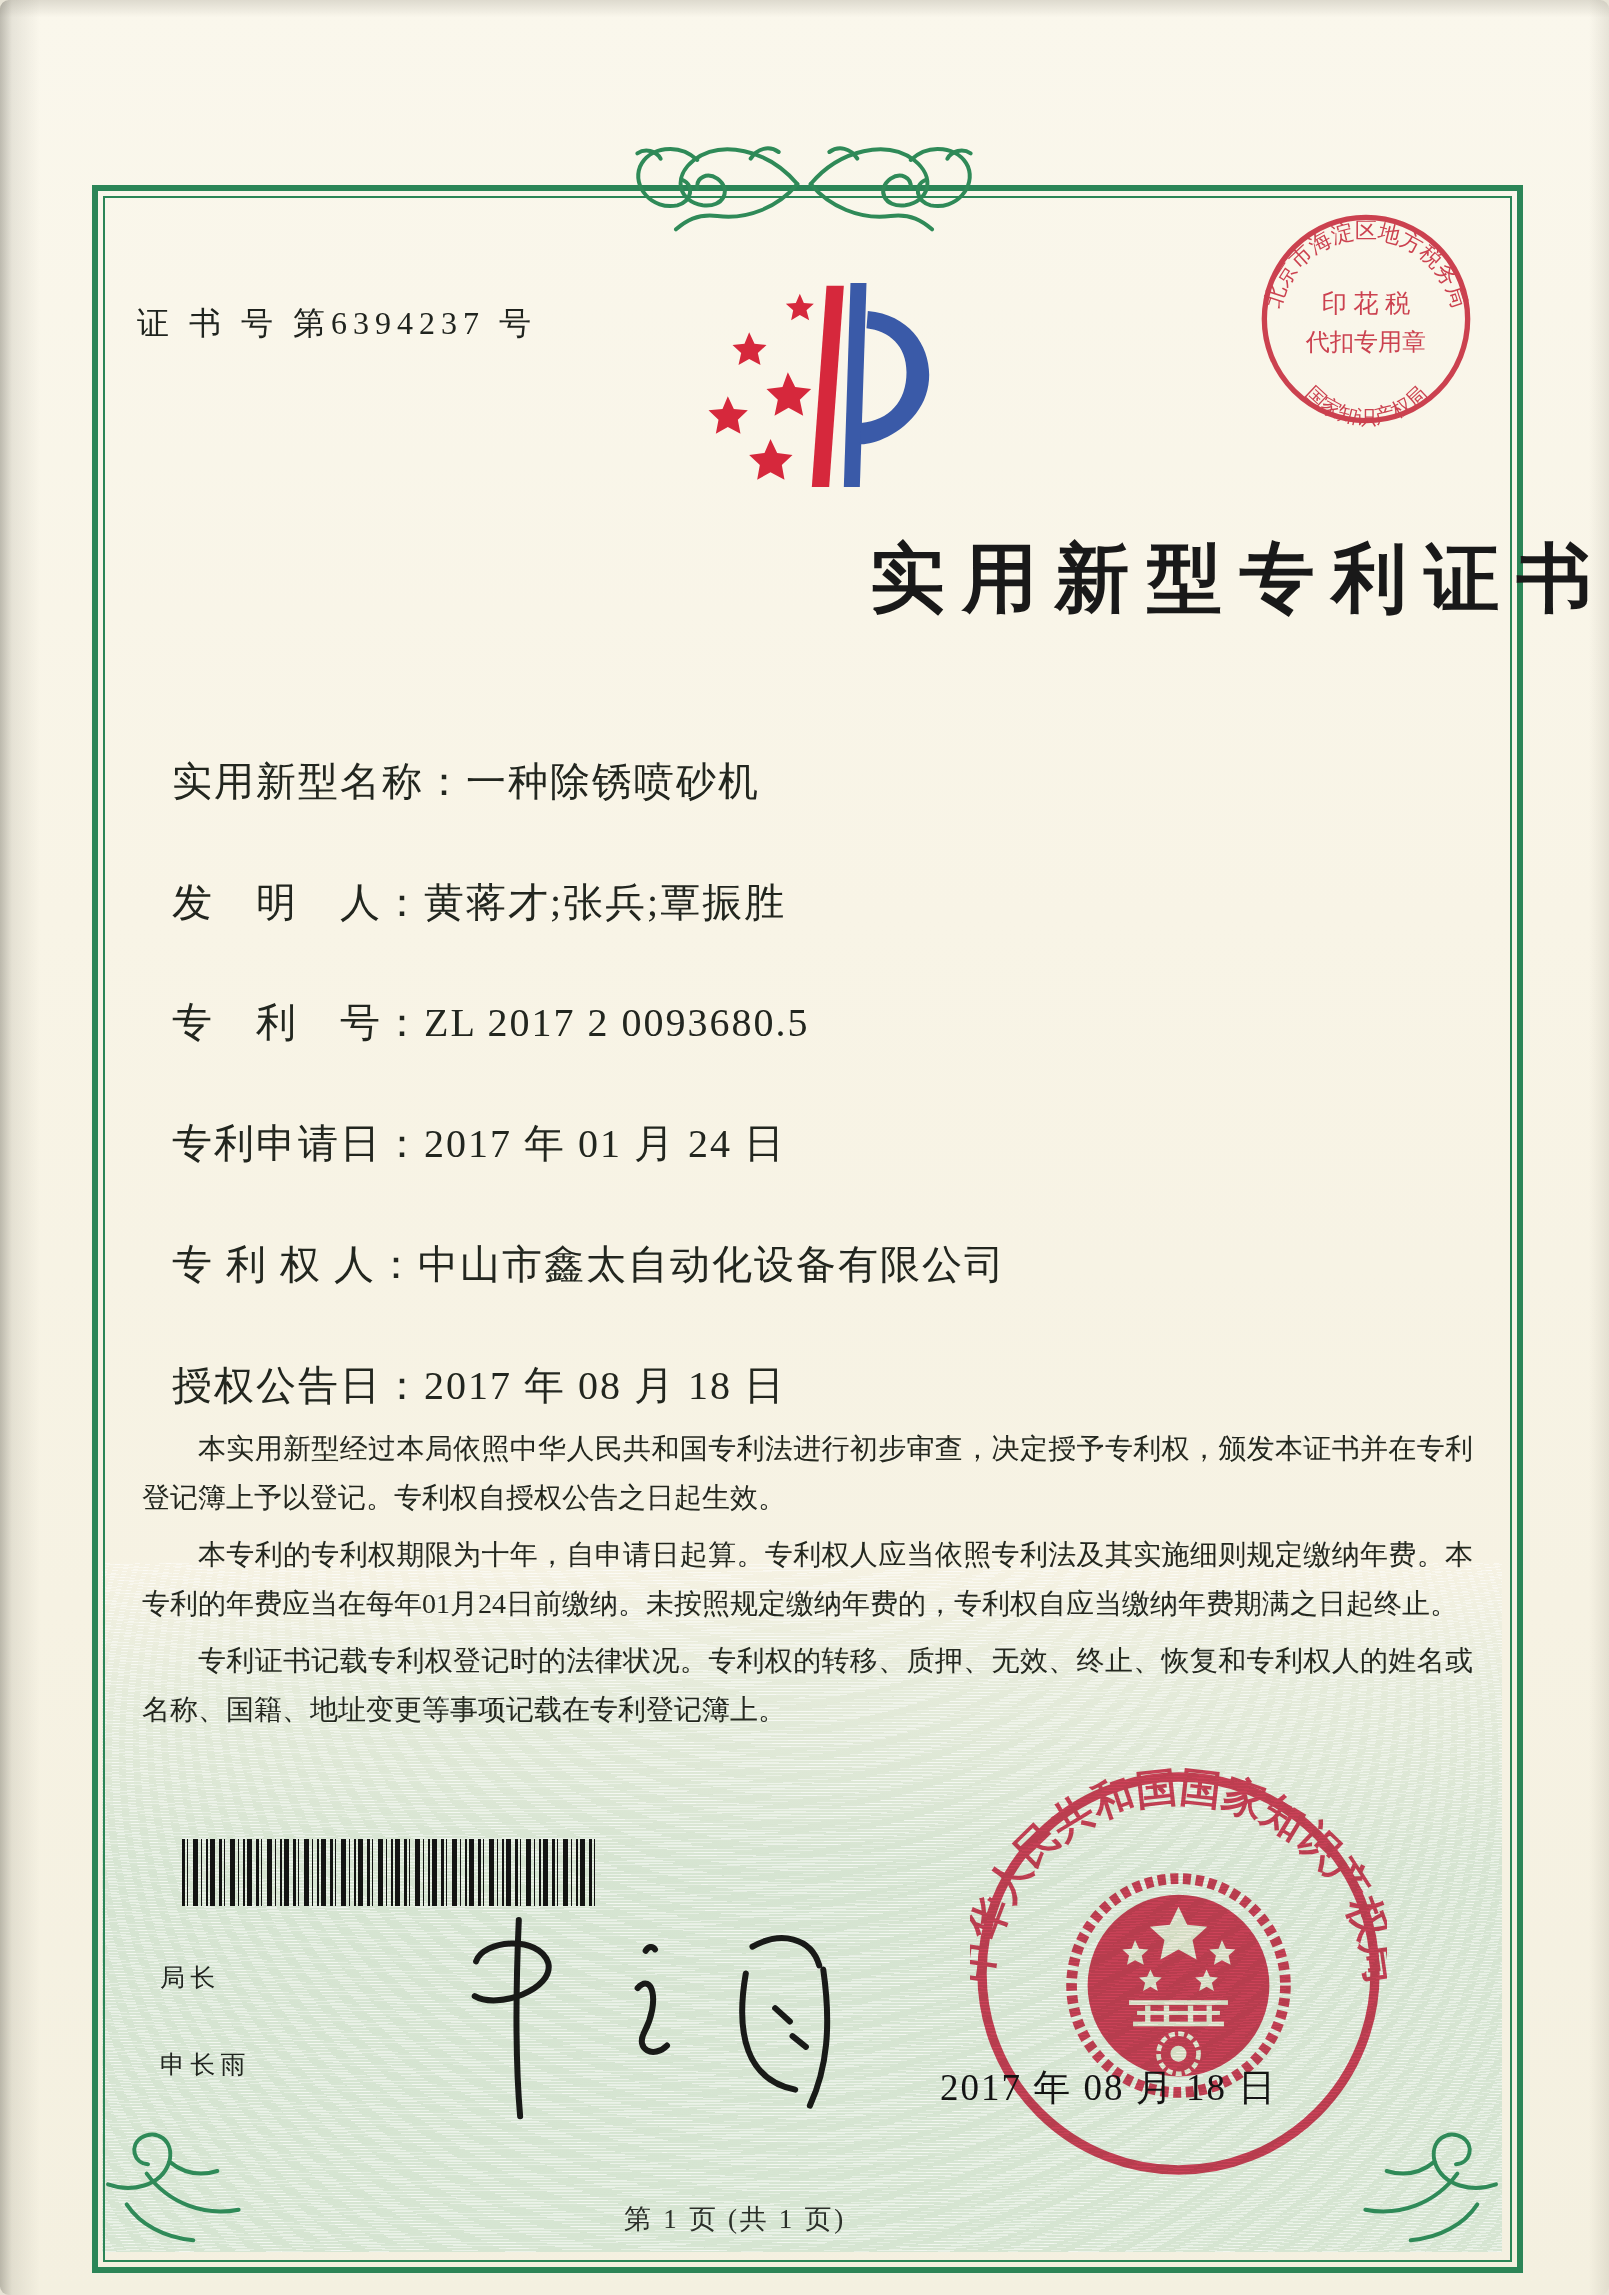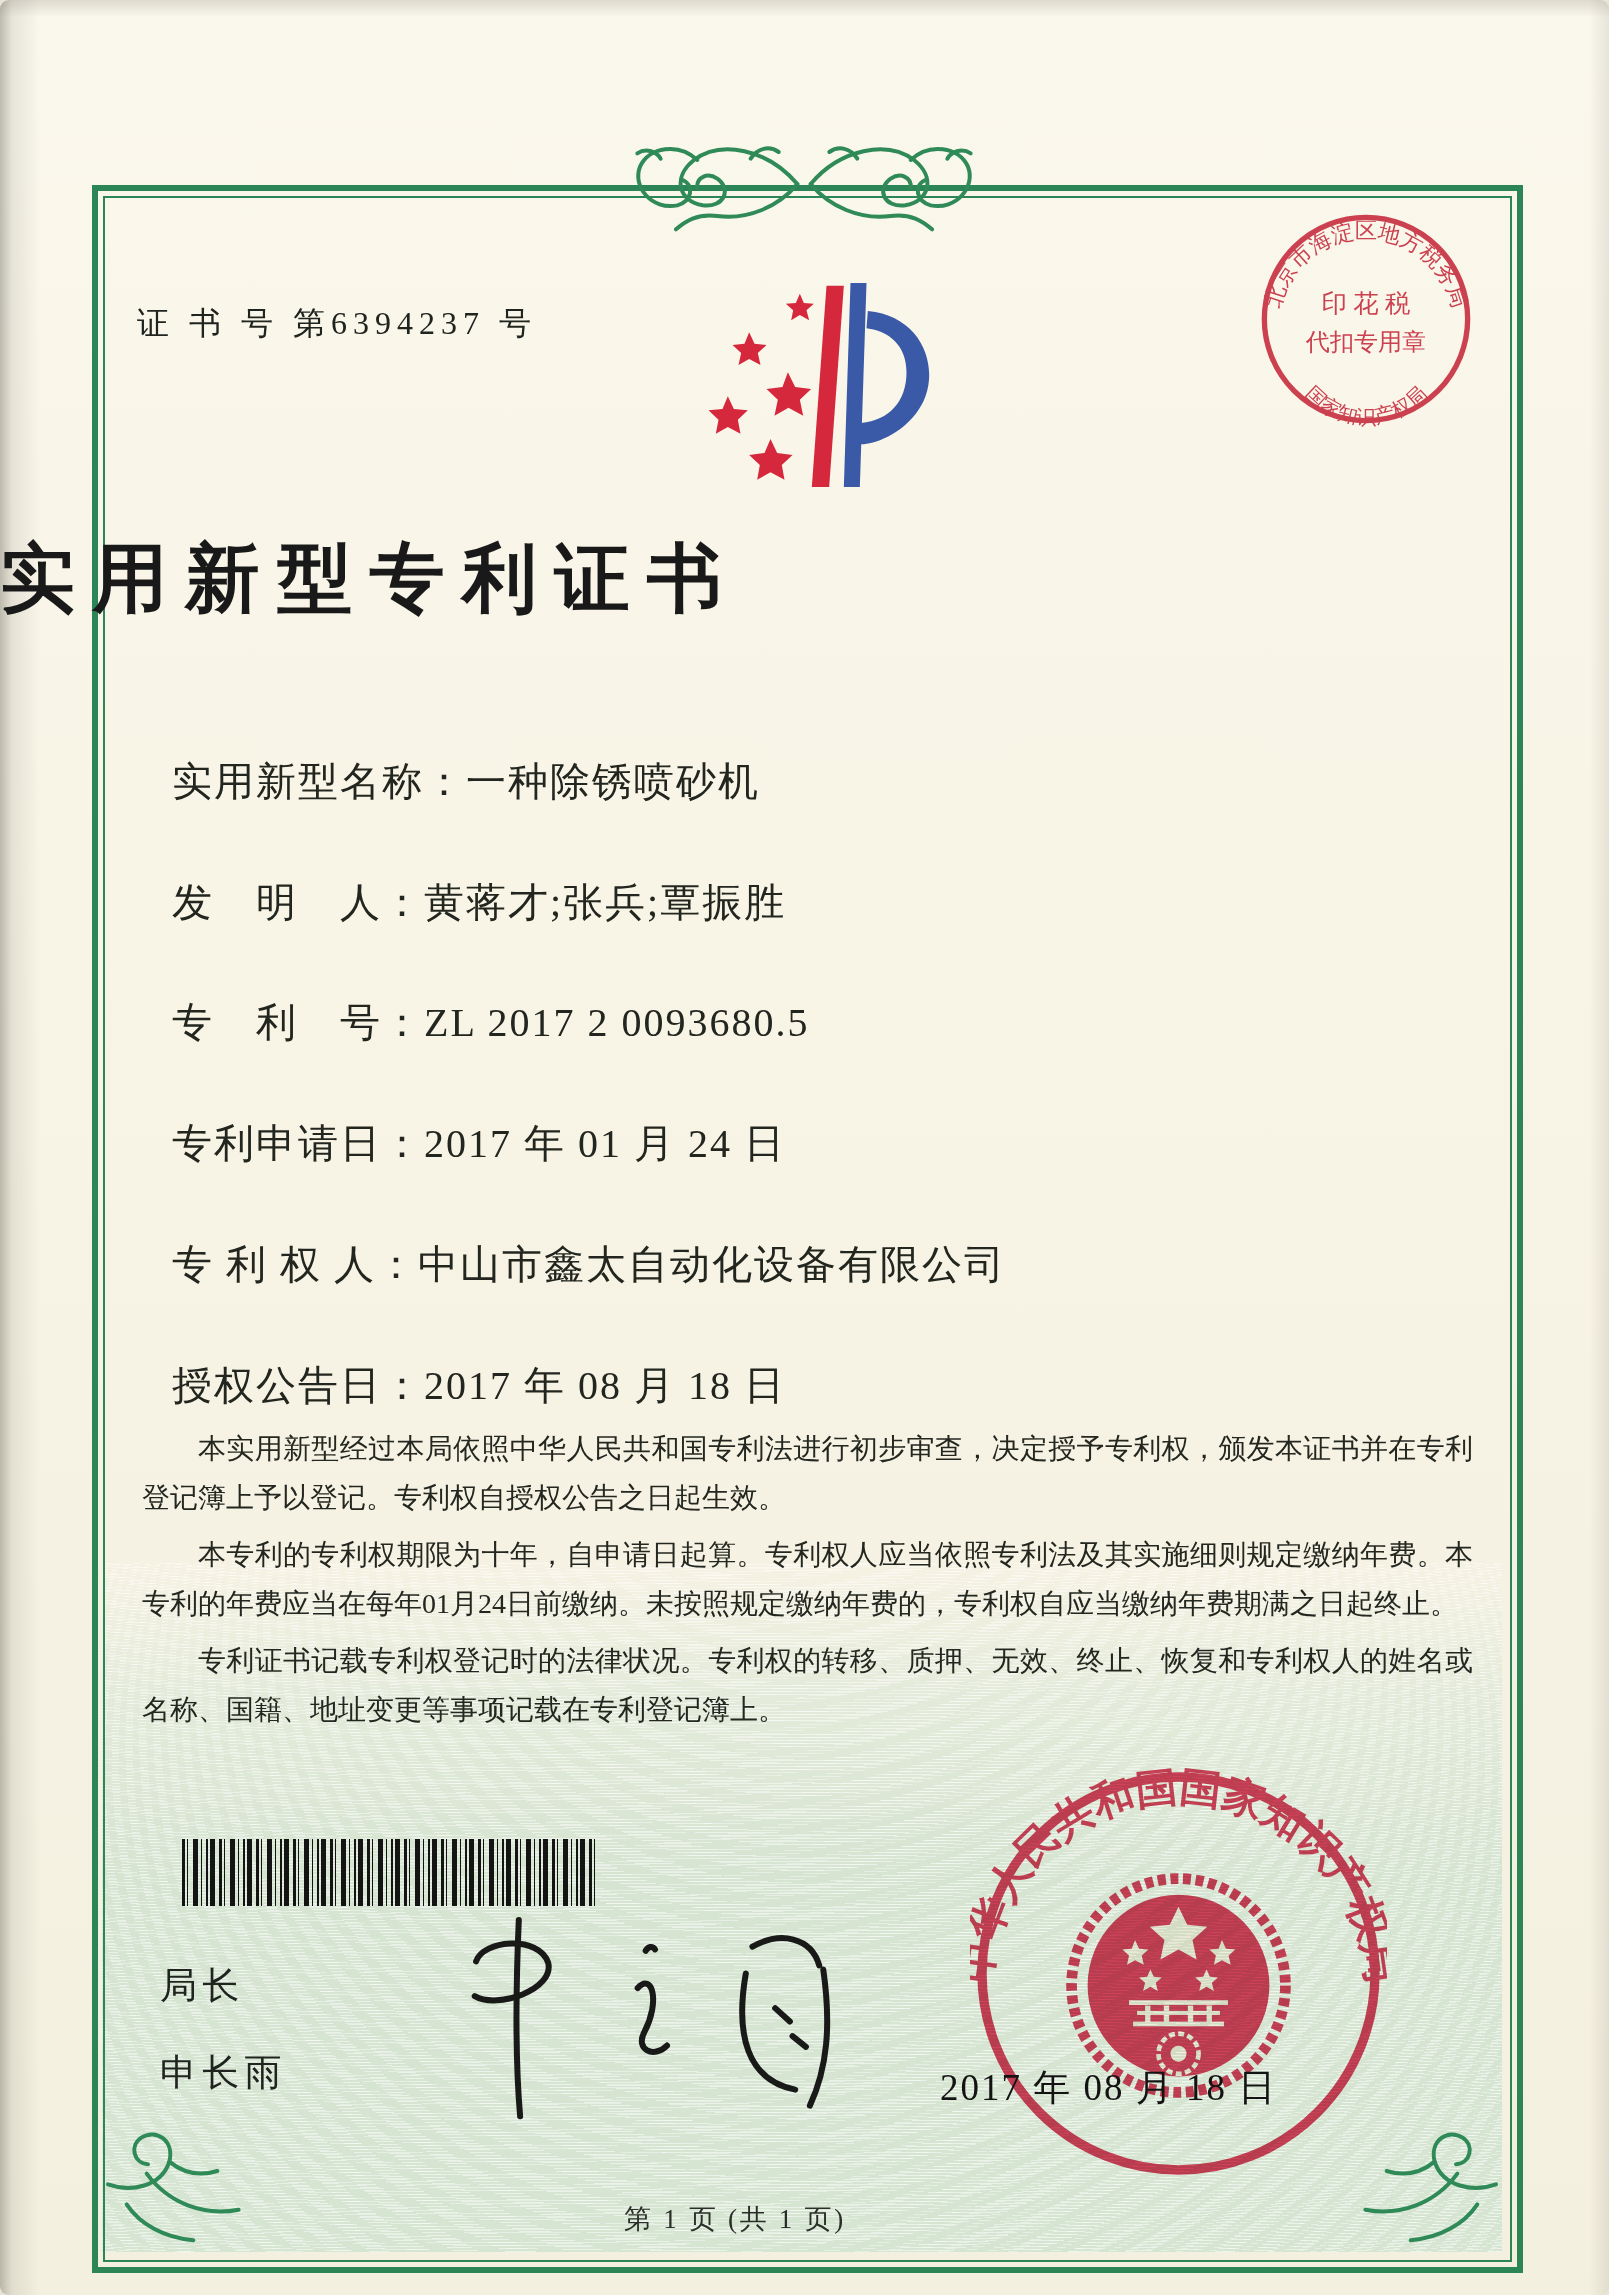--- a/index.html
+++ b/index.html
@@ -24,35 +24,35 @@
     position:absolute;left:92px;top:185px;width:1419px;height:2076px;
     border:6.7px solid var(--border_green,#2b8557);
   }
   .frame::after{
     content:"";position:absolute;inset:4.7px;border:2.7px solid var(--border_green,#2b8557);
   }
   .cert-no{position:absolute;left:137px;top:302px;font-size:32px;letter-spacing:6px;color:#20241f;}
   .logo{position:absolute;left:669px;top:279px;width:267px;height:208px;}
   .tax-stamp{position:absolute;left:1257px;top:210px;width:218px;height:218px;mix-blend-mode:multiply;opacity:.92;}
   .title{
-    position:absolute;left:0;top:529px;width:1609px;text-align:left;
+    position:absolute;left:0;top:529px;width:1609px;text-align:right;
     font-size:75px;font-weight:700;letter-spacing:17.4px;color:#191919;
   }
   .field-row{position:absolute;left:172px;font-size:40px;letter-spacing:2px;color:#22261f;white-space:nowrap;}
   .body-text{position:absolute;left:134px;top:1416px;width:1347px;font-size:28px;line-height:49px;color:#23271f;text-align:justify;}
   .body-text p{margin:8px;text-indent:2em;}
   .barcode{
     position:absolute;left:182px;top:1839px;width:413px;height:67px;
     background:repeating-linear-gradient(90deg,
       #161616 0 2.7px,transparent 2.7px 4.7px,#161616 4.7px 6px,transparent 6px 10.7px,
       #161616 10.7px 16px,transparent 16px 18.7px,#161616 18.7px 20px,transparent 20px 24px,
       #161616 24px 26px,transparent 26px 28px,#161616 28px 33px,transparent 33px 37px);
     mix-blend-mode:multiply;
   }
-  .commissioner{position:absolute;left:160px;font-size:37px;letter-spacing:5.3px;color:#20241f;}
+  .commissioner{position:absolute;left:160px;font-size:25px;letter-spacing:5.3px;color:#20241f;}
   .sig{position:absolute;left:433px;top:1908px;width:448px;height:227px;mix-blend-mode:multiply;}
   .authority-seal{position:absolute;left:970px;top:1765px;width:417px;height:417px;mix-blend-mode:multiply;opacity:.95;}
   .issue-date{position:absolute;left:940px;top:2063px;font-size:37px;letter-spacing:2px;color:#131313;white-space:nowrap;}
   .footer{position:absolute;left:588px;top:2201px;width:294px;text-align:center;font-size:27px;letter-spacing:2.7px;color:#2a2e28;}
   .ornament{position:absolute;}
   svg{display:block;}
 </style>
 </head>
 <body>
 

